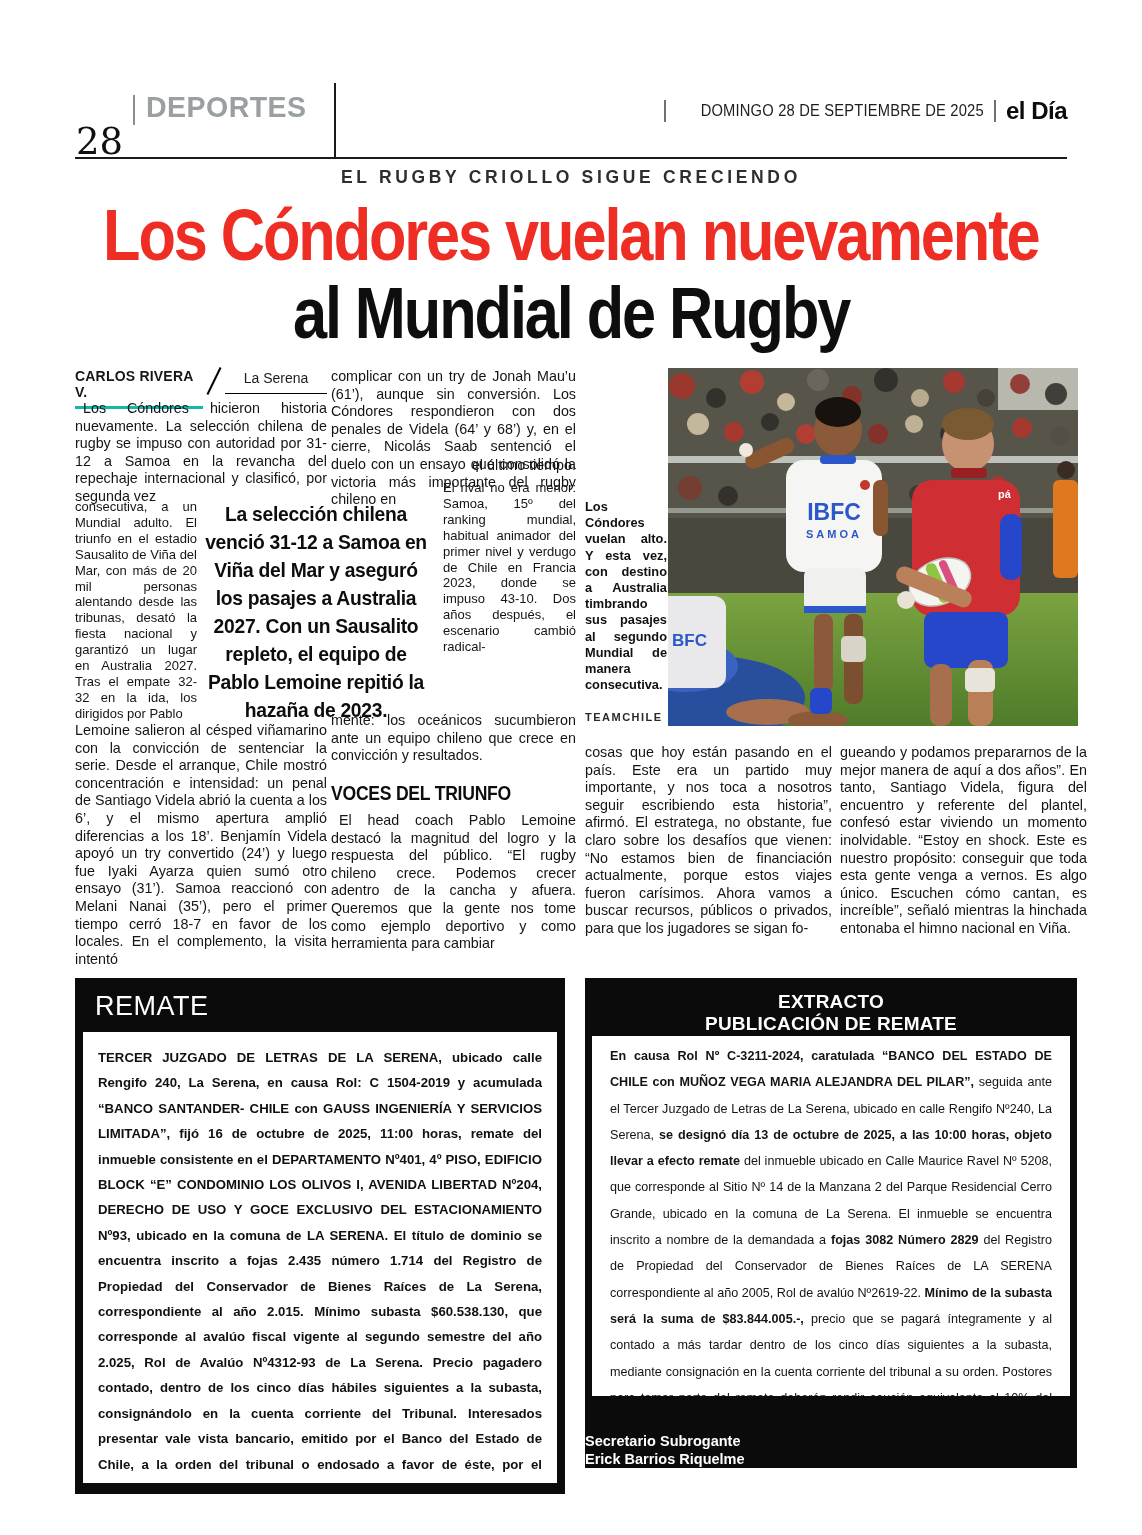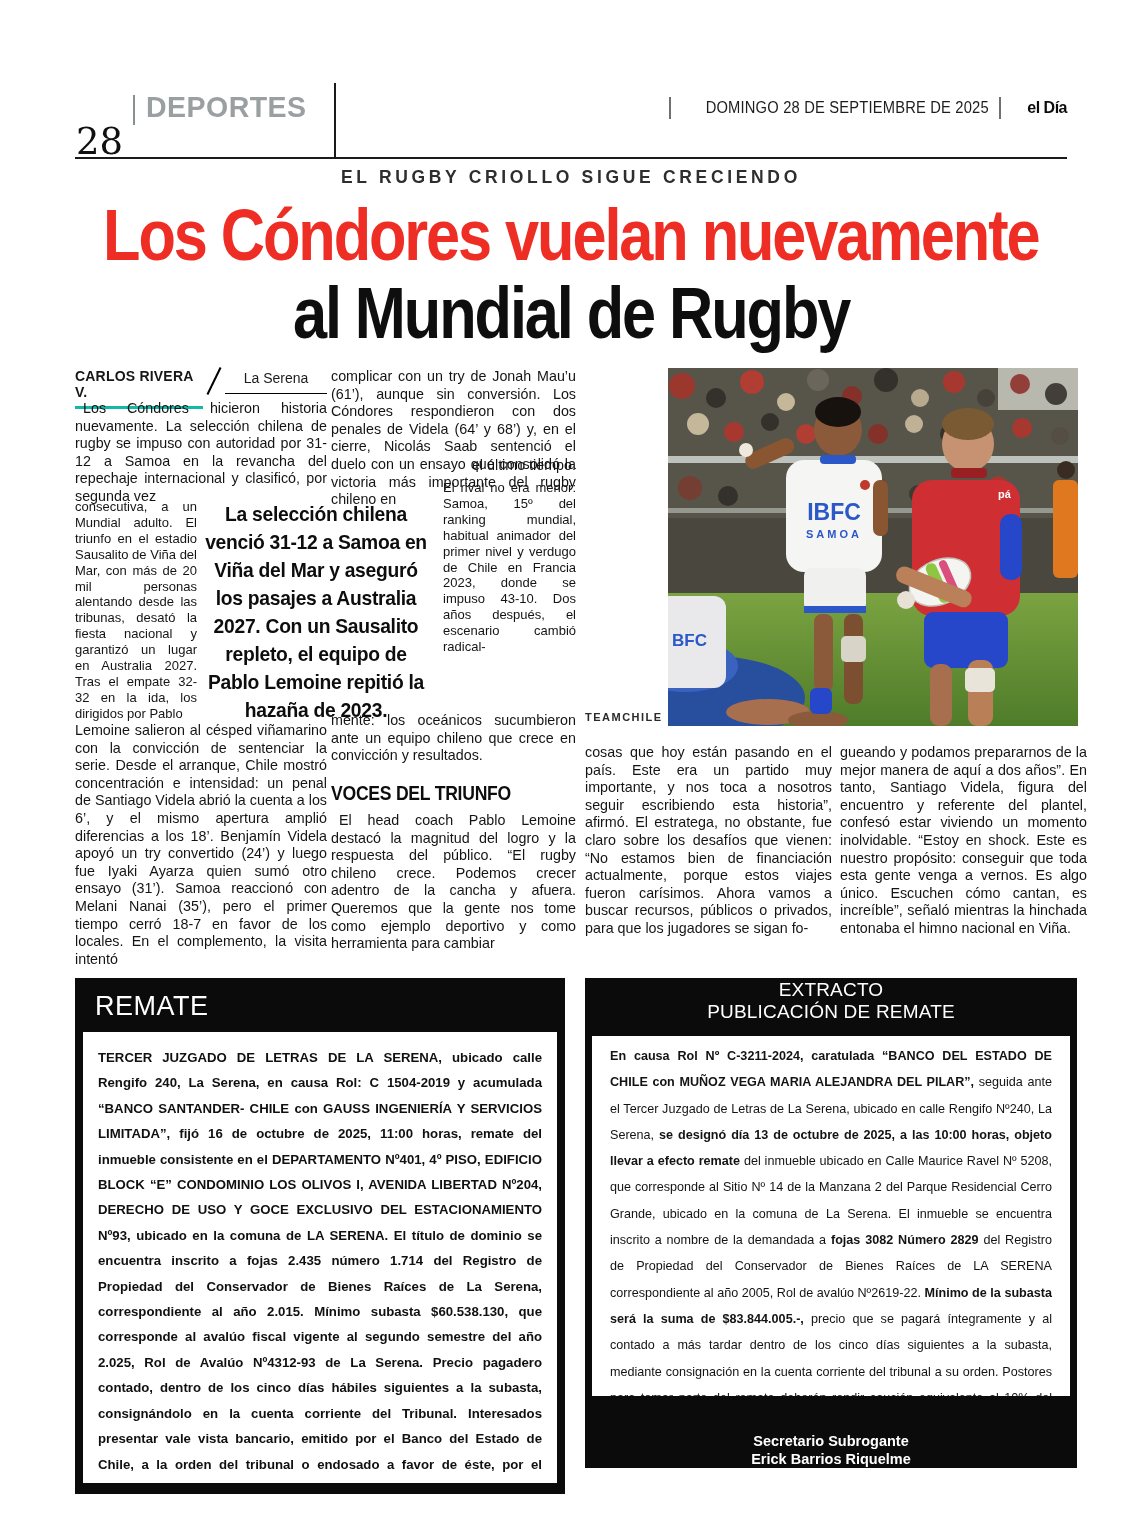--- a/index.html
+++ b/index.html
@@ -10,21 +10,21 @@
   
   .pagenum{font-family:"DejaVu Serif",serif;font-size:37px;color:#101010;}
   .vbar{background:#8a8f91;width:2px;}
   .section-title{font-size:30px;font-weight:bold;color:#9aa0a2;letter-spacing:.5px;
                  transform:scaleX(.95);transform-origin:left center;white-space:nowrap;}
   .head-rule{background:#1a1a1a;height:2px;}
   .head-vline{background:#1a1a1a;width:2px;}
   .header-right{display:flex;align-items:center;gap:10px;}
   .issue-date{font-size:16px;color:#1d1d1d;letter-spacing:.2px;transform:scaleX(.92);
               transform-origin:right center;white-space:nowrap;}
-  .masthead{font-size:16px;font-weight:bold;color:#0c0c0c;letter-spacing:-.5px;white-space:nowrap;margin-left:16px;}
+  .masthead{font-size:24px;font-weight:bold;color:#0c0c0c;letter-spacing:-.5px;white-space:nowrap;}
   .hr-sep{width:2px;height:22px;background:#6d7173;}
 
   
   .kicker{width:100%;text-align:center;font-size:19px;font-weight:bold;color:#2e2e2e;}
   .kicker span{display:inline-block;letter-spacing:4px;transform:scaleX(.92);}
   .headline{width:100%;text-align:center;font-weight:bold;line-height:1;white-space:nowrap;}
   .headline span{display:inline-block;font-size:73px;letter-spacing:-2.5px;transform:scaleX(.84);}
   .hl-red span{color:#ee2e24;}
   .hl-black span{color:#0e0e0e;}
 
@@ -48,24 +48,24 @@
   .subhead{font-weight:bold;font-size:20px;letter-spacing:-.3px;transform:scaleX(.88);
            transform-origin:left center;white-space:nowrap;color:#0d0d0d;}
   .caption{font-size:12.8px;line-height:16.2px;font-weight:bold;text-align:justify;color:#101010;}
   .credit{font-size:11px;font-weight:bold;letter-spacing:1.5px;text-align:left;color:#2a2a2a;}
 
   
   .legal-box{background:#0b0b0b;}
   .legal-title-left{color:#fff;font-size:27px;letter-spacing:.5px;padding:13px 0 0 20px;}
   .legal-inner{position:absolute;background:#fff;}
   .remate-body{font-size:13.2px;font-weight:bold;line-height:25.4px;text-align:justify;color:#101010;}
-  .legal-title-right{color:#fff;font-size:19px;font-weight:normal;text-align:center;line-height:22px;
-                     padding-top:1px;letter-spacing:.2px;}
+  .legal-title-right{color:#fff;font-size:19px;font-weight:bold;text-align:center;line-height:22px;
+                     padding-top:13px;letter-spacing:.2px;}
   .extracto-body{font-size:12.6px;line-height:26.3px;text-align:justify;color:#131313;}
-  .legal-footer{position:absolute;left:0;right:0;bottom:0;color:#fff;text-align:center;
+  .legal-footer{position:absolute;left:0;right:0;bottom:0;color:#fff;text-align:left;
                 font-weight:bold;font-size:14.5px;line-height:17.5px;padding-top:11px;}
 </style>
 </head>
 <body>
 
 <div class="page">
 
   <div class="abs pagenum" style="left:76px;top:73px;margin-top:47px;">28</div>
   <div class="abs vbar" style="left:133px;top:95px;height:30px;"></div>
   <div class="abs section-title" style="left:146px;top:90px;">DEPORTES</div>
@@ -94,20 +94,21 @@
 
   <div class="abs pullquote" style="left:198px;top:500px;width:236px;"><span>La selección chilena venció 31-12 a Samoa en Viña del Mar y aseguró los pasajes a Australia 2027. Con un Sausalito repleto, el equipo de Pablo Lemoine repitió la hazaña de 2023.</span></div>
 
   <div class="abs body-txt" style="left:331px;top:368px;width:245px;">complicar con un try de Jonah Mau’u (61’), aunque sin conversión. Los Cóndores respondieron con dos penales de Videla (64’ y 68’) y, en el cierre, Nicolás Saab sentenció el duelo con un ensayo que consolidó la victoria más importante del rugby chileno en</div>
   <div class="abs right-line" style="left:331px;top:457px;width:245px;">el último tiempo.</div>
   <div class="abs narrow-txt" style="left:443px;top:480px;width:133px;">El rival no era menor: Samoa, 15º del ranking mundial, habitual animador del primer nivel y verdugo de Chile en Francia 2023, donde se impuso 43-10. Dos años después, el escenario cambió radical-</div>
   <div class="abs body-txt" style="left:331px;top:712px;width:245px;">mente: los oceánicos sucumbieron ante un equipo chileno que crece en convicción y resultados.</div>
   <div class="abs subhead" style="left:331px;top:782px;">VOCES DEL TRIUNFO</div>
   <div class="abs body-txt indent" style="left:331px;top:812px;width:245px;">El head coach Pablo Lemoine destacó la magnitud del logro y la respuesta del público. “El rugby chileno crece. Podemos crecer adentro de la cancha y afuera. Queremos que la gente nos tome como ejemplo deportivo y como herramienta para cambiar</div>
 
+  <div class="abs caption" style="left:585px;top:499px;width:82px;">Los Cóndores vuelan alto. Y esta vez, con destino a Australia timbrando sus pasajes al segundo Mundial de manera consecutiva.</div>
   <div class="abs credit" style="left:585px;top:711px;width:82px;">TEAMCHILE</div>
 
   <svg class="abs" style="left:668px;top:368px;" width="410" height="358" viewBox="0 0 410 358" role="img">
     <defs>
       <linearGradient id="grassG" x1="0" y1="0" x2="0" y2="1">
         <stop offset="0" stop-color="#7ba341"></stop>
           <stop offset="1" stop-color="#4f7c2a"></stop>
       </linearGradient>
     </defs>
 

